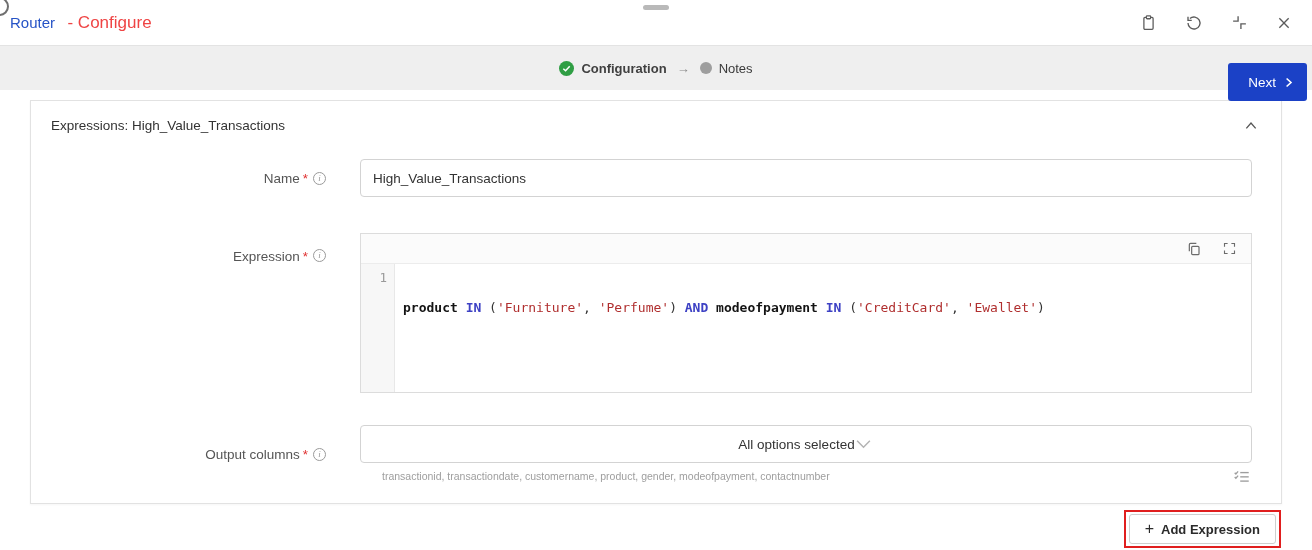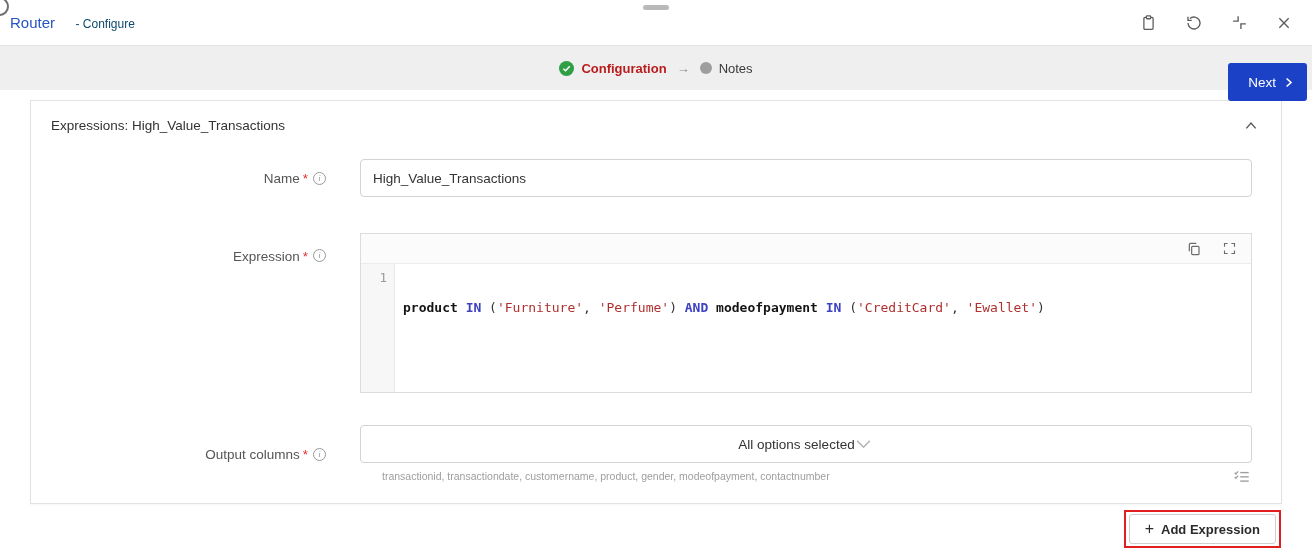--- a/index.html
+++ b/index.html
@@ -12,32 +12,32 @@
   
   .edge-circle { position:absolute; left:-10px; top:-3px; width:19px; height:19px;
     border:2px solid #6f6f6f; border-radius:50%; background:#fff; z-index:6; }
   .drag-handle { position:absolute; left:50%; top:5px; transform:translateX(-50%);
     width:26px; height:5px; background:#b9b9b9; border-radius:3px; z-index:6; }
 
   
   .titlebar { height:46px; display:flex; align-items:center; justify-content:space-between;
     padding:0 18px 0 10px; border-bottom:1px solid #e3e3e3; }
   .title { color:#2653c6; font-size:15px; }
-  .subtitle { color:#0c4a6e; font-size:12px; margin-left:16px; }
+  .subtitle { color:#ef4444; font-size:17px; margin-left:8px; }
   .titlebar-actions { display:flex; align-items:center; gap:24px; }
   .icon-btn { background:transparent; border:none; padding:2px; cursor:pointer;
     display:flex; align-items:center; color:#5c5c5c; }
 
   
   .stepper-bar { position:relative; height:44px; background:#efefef;
     display:flex; align-items:center; justify-content:center; }
   .steps { display:flex; align-items:center; font-size:13px; }
   .step-check { width:15px; height:15px; border-radius:50%; background:#2f9e44;
     display:inline-flex; align-items:center; justify-content:center; margin-right:7px; }
-  .step-label.current { font-weight:bold; color:#b91c1c; }
+  .step-label.current { font-weight:bold; color:#404040; }
   .step-arrow { color:#8a8a8a; margin:0 10px; font-size:13px; }
   .step-dot { width:12px; height:12px; border-radius:50%; background:#9e9e9e;
     display:inline-block; margin-right:7px; }
   .step-label { color:#3a3a3a; }
   .next-btn { position:absolute; right:5px; top:17px; height:38px; padding:0 14px 0 20px;
     background:#1b41c6; color:#fff; border:none; border-radius:3px; font-size:13.5px;
     display:flex; align-items:center; gap:9px; cursor:pointer;
     font-family:"Liberation Sans", sans-serif; }
 
   

